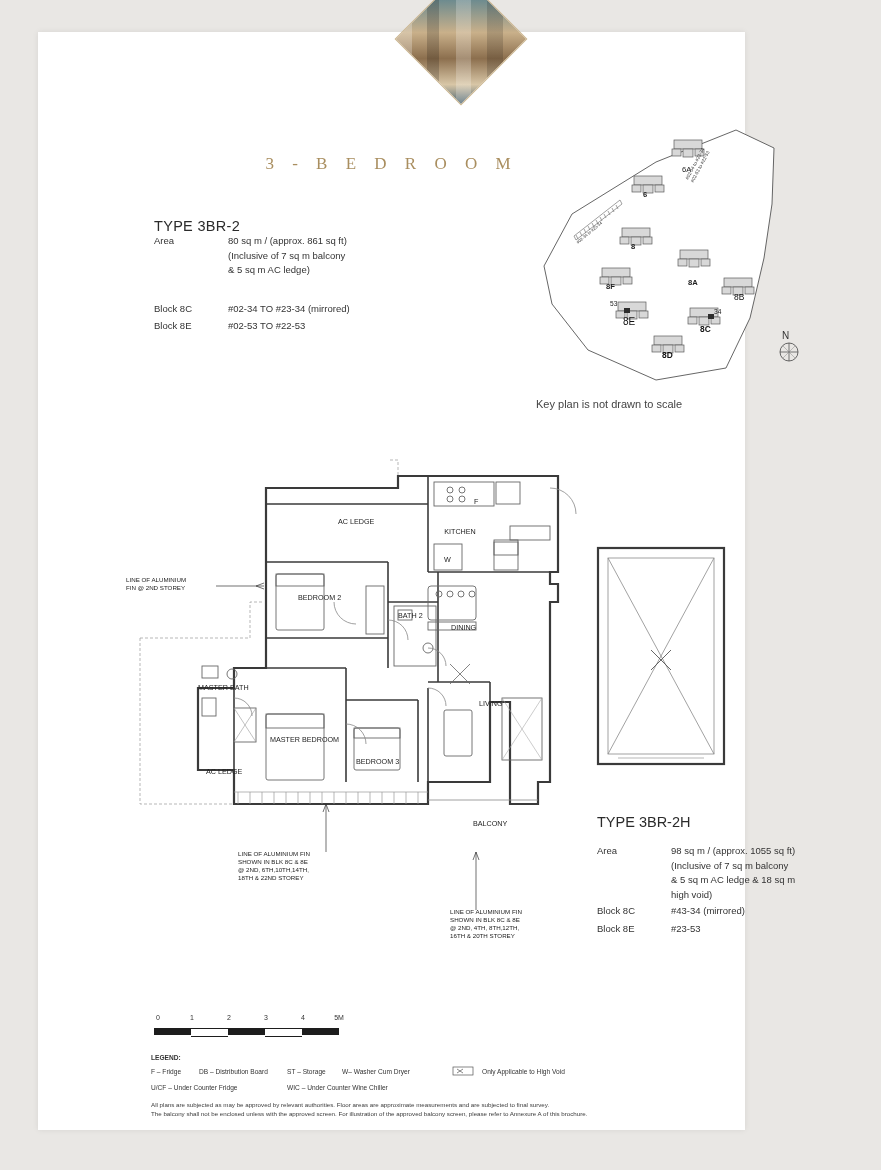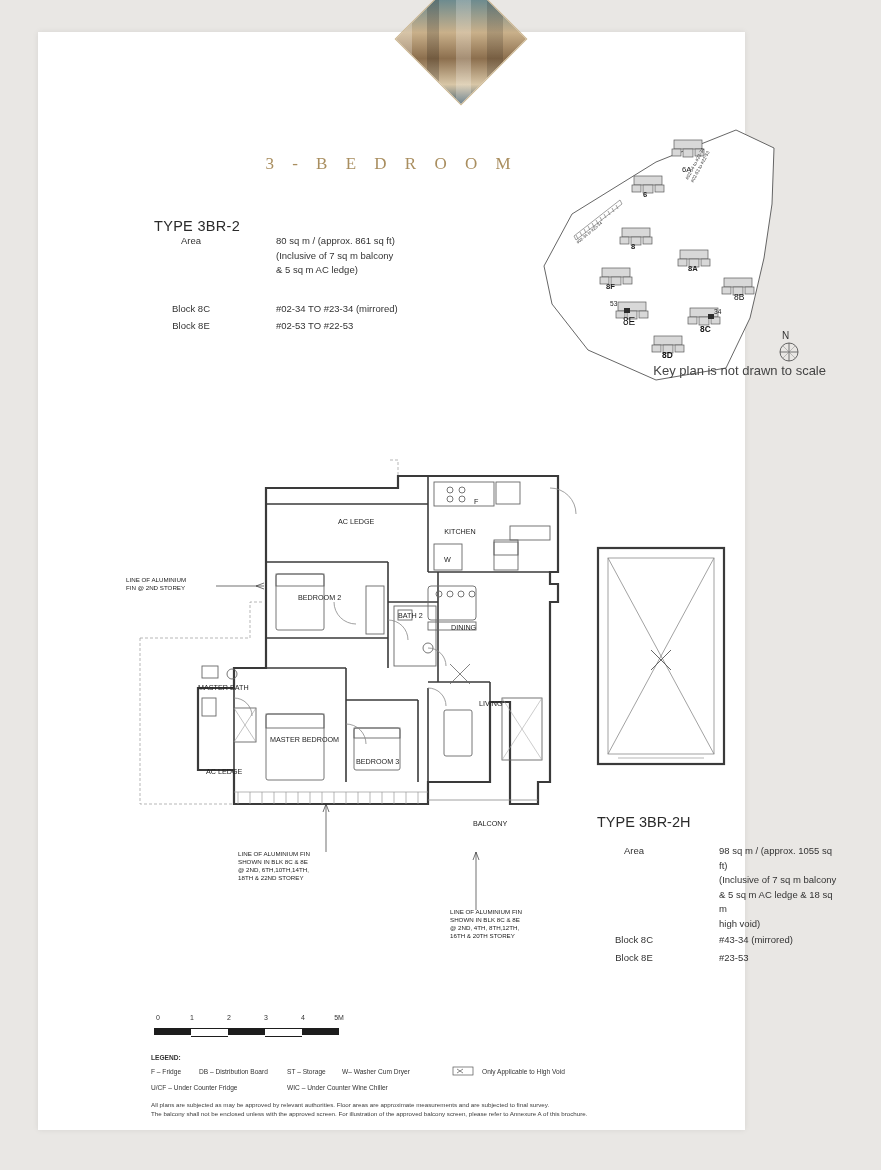--- a/index.html
+++ b/index.html
@@ -39,27 +39,27 @@
     text-align:center;
     font-size:17px;
     letter-spacing:7px;
     color:#a98e5f;
     font-family:"Liberation Serif", serif;
   }
   
   .spec{position:absolute;left:116px;top:186px;width:340px;}
   .spec .type{font-size:14.5px;color:#2b2b2b;letter-spacing:.3px;}
   .row{display:flex;font-size:9.5px;color:#333;line-height:14.5px;margin-bottom:2px;}
-  .row .lbl{width:74px;flex:none;text-align:center;}
-  .row .val{flex:1;margin-left:48px;}
+  .row .lbl{width:74px;flex:none;}
+  .row .val{flex:1;}
   .spec .blocks{margin-top:24px;}
   .blocks .row{margin-bottom:3px;}
   
   .keyplan{position:absolute;left:498px;top:86px;width:290px;height:280px;}
-  .keynote{position:absolute;left:498px;top:331px;width:290px;text-align:right;font-size:13px;color:#444;}
+  .keynote{position:absolute;left:498px;top:366px;width:290px;text-align:left;font-size:11px;color:#444;}
   .northlabel{position:absolute;left:744px;top:298px;font-size:10px;color:#333;}
   
   .floorplan{position:absolute;left:60px;top:420px;width:700px;height:520px;}
   
   .spec2{position:absolute;left:559px;top:782px;width:245px;}
   .spec2 .type{font-size:14.5px;color:#2b2b2b;margin-bottom:14px;}
   
   .scalebar{position:absolute;left:116px;top:982px;width:210px;}
   .scalebar .ticks{position:relative;height:12px;}
   .scalebar .ticks span{position:absolute;font-size:7px;color:#333;top:0;transform:translateX(-50%);}
@@ -195,21 +195,21 @@
         <path d="M253 225 L253 243 M244 234 L262 234" stroke="#444" stroke-width="0.7"></path>
         <path d="M247 228 L259 240 M259 228 L247 240" stroke="#888" stroke-width="0.5"></path>
       </g>
     </svg>
 
     
     <div style="position:absolute;left:0;top:0;width:290px;height:280px;">
       <div style="position:absolute;left:146px;top:47px;font-size:7.6px;font-weight:normal;color:#222;">6A</div>
       <div style="position:absolute;left:107px;top:72px;font-size:7.6px;font-weight:bold;color:#222;">6</div>
       <div style="position:absolute;left:95px;top:124px;font-size:7.6px;font-weight:bold;color:#222;">8</div>
-      <div style="position:absolute;left:152px;top:146px;font-size:7.6px;font-weight:bold;color:#222;">8A</div>
+      <div style="position:absolute;left:152px;top:160px;font-size:7.6px;font-weight:bold;color:#222;">8A</div>
       <div style="position:absolute;left:198px;top:174px;font-size:8.4px;font-weight:normal;color:#111;">8B</div>
       <div style="position:absolute;left:70px;top:164px;font-size:7.6px;font-weight:bold;color:#222;">8F</div>
       <div style="position:absolute;left:87px;top:198px;font-size:10px;font-weight:normal;color:#111;text-align:center;">8E</div>
       <div style="position:absolute;left:164px;top:206px;font-size:8.4px;font-weight:bold;color:#111;">8C</div>
       <div style="position:absolute;left:126px;top:232px;font-size:8.4px;font-weight:bold;color:#111;text-align:center;">8D</div>
       <div style="position:absolute;left:74px;top:182px;font-size:6.6px;color:#222;">53</div>
       <div style="position:absolute;left:178px;top:190px;font-size:6.6px;color:#222;">34</div>
     </div>
   </div>
 

